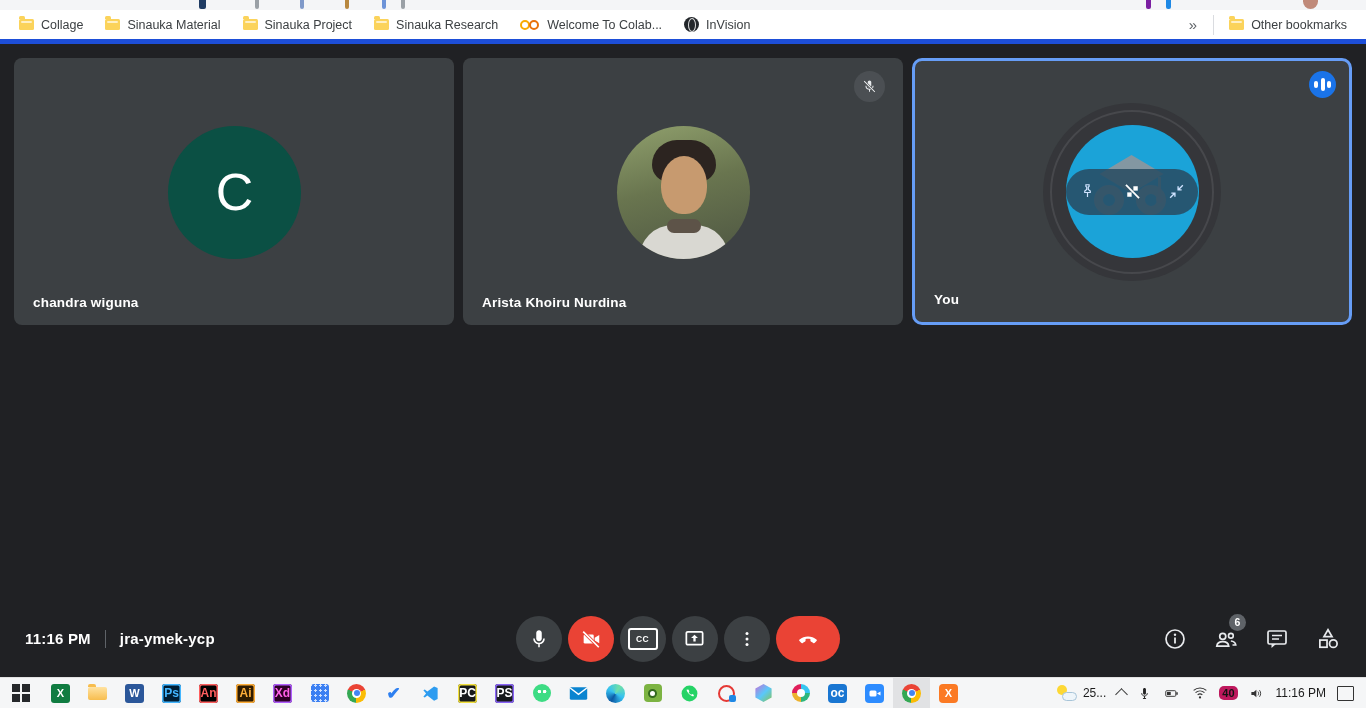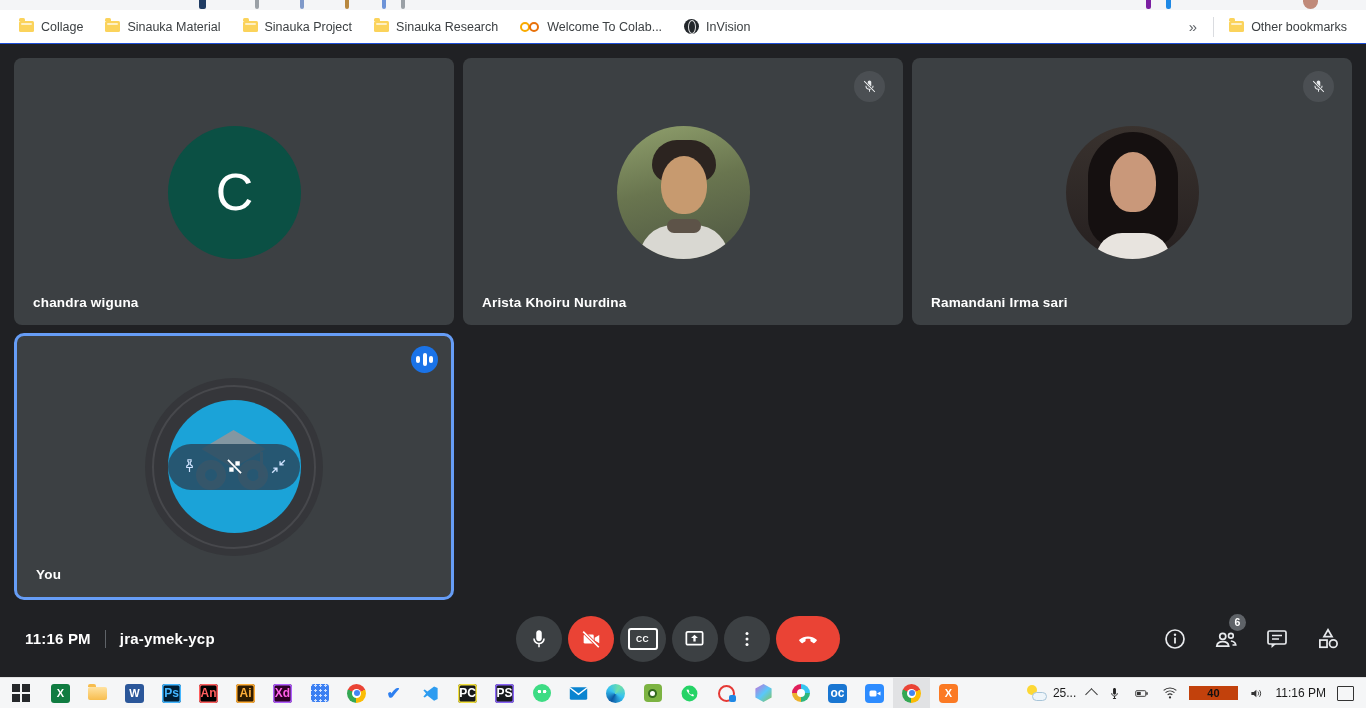--- a/index.html
+++ b/index.html
@@ -6,21 +6,21 @@
     font-family:"Liberation Sans",sans-serif;overflow:hidden}
   .screen{width:1366px;height:708px;display:flex;flex-direction:column}
 
   
   .topstrip{height:10px;background:#f4f5f7;position:relative;flex:0 0 auto}
   .frag{position:absolute;top:0;height:9px;border-radius:0 0 2px 2px}
   .frag.avatarfrag{width:15px;height:9px;border-radius:0 0 8px 8px}
 
   
   .bookbar{height:34px;background:#ffffff;display:flex;align-items:center;
-    padding:0 8px;flex:0 0 auto;border-bottom:1px solid #1d4ed8;box-sizing:border-box}
+    padding:0 8px;flex:0 0 auto;border-bottom:5px solid #1d4ed8;box-sizing:border-box}
   .bm{display:flex;align-items:center;gap:7px;padding:0 11px;height:26px;border-radius:13px;
     color:#3c4043;font-size:12.5px;white-space:nowrap;cursor:pointer}
   .bm-label{line-height:26px}
   .ic-folder{width:15px;height:11px;background:#fbd35b;border-radius:1.5px;position:relative;flex:0 0 auto}
   .ic-folder::before{content:"";position:absolute;top:-3px;left:0;width:6px;height:3px;background:#fbd35b;border-radius:1.5px 1.5px 0 0}
   .ic-folder::after{content:"";position:absolute;left:2px;right:2px;top:2px;height:2px;background:rgba(255,255,255,.65);border-radius:1px}
   .ic-colab{width:20px;height:12px;position:relative;flex:0 0 auto}
   .ic-colab::before,.ic-colab::after{content:"";position:absolute;top:1px;width:6px;height:6px;border-radius:50%}
   .ic-colab::before{left:0;border:2.6px solid #f9ab00}
   .ic-colab::after{right:1px;border:2.6px solid #e8710a}
@@ -152,21 +152,21 @@
   .slk{width:18px;height:18px;border-radius:50%;position:relative;
     background:conic-gradient(#36c5f0 0 25%,#2eb67d 0 50%,#ecb22e 0 75%,#e01e5a 0 100%)}
   .slk::after{content:"";position:absolute;inset:5px;border-radius:50%;background:#fff}
   .vc{width:19px;height:19px;border-radius:4px;background:#2d8cff;display:flex;align-items:center;justify-content:center}
   .tray{margin-left:auto;display:flex;align-items:center;gap:11px;padding:0 12px;font-size:12px;color:#1b1b1b}
   .wx{display:flex;align-items:center;gap:6px;cursor:pointer}
   .suncloud{position:relative;width:21px;height:16px}
   .suncloud .sun{position:absolute;top:0;left:1px;width:10px;height:10px;border-radius:50%;background:#fdd835}
   .suncloud .cloud{position:absolute;bottom:0;right:0;width:15px;height:9px;border-radius:6px;background:#eef5fa;border:1px solid #a7c4d8;box-sizing:border-box}
   .chup{width:8px;height:8px;border-left:1.8px solid #3a3a3a;border-top:1.8px solid #3a3a3a;transform:rotate(45deg);margin-top:3px;cursor:pointer}
-  .pct{background:#c2410c;color:#111;font-weight:700;font-size:11px;padding:1px 18px;border-radius:0;cursor:pointer}
+  .pct{background:#be185d;color:#111;font-weight:700;font-size:11px;padding:1px 3px;border-radius:5px;cursor:pointer}
   .ac{width:15px;height:13px;border:1.6px solid #333;border-radius:1px;position:relative;cursor:pointer}
   .traytime{cursor:pointer}
 </style>
 </head>
 <body>
 
 <div class="screen">
 
   <div class="topstrip">
     <div class="frag" style="left:199px;width:7px;background:#1f3b63"></div>
@@ -236,36 +236,20 @@
               <path fill="none" stroke="#e8eaed" stroke-width="1.5" d="M7 11c0 2.8 2.2 5 5 5s5-2.2 5-5M12 16v3.5"></path>
               <line x1="4.5" y1="4.5" x2="19.5" y2="19.5" stroke="#3c4043" stroke-width="3.2"></line>
               <line x1="4.5" y1="4.5" x2="19.5" y2="19.5" stroke="#e8eaed" stroke-width="1.6"></line>
             </svg>
         </div>
         <div class="tname">Arista Khoiru Nurdina</div>
       </div>
 
 
 
-      <div class="tile">
-        <div class="avatar ph-rama">
-          <div class="ph hair"></div>
-          <div class="ph face"></div>
-          <div class="ph shirt"></div>
-        </div>
-        <div class="mutebadge">
-          <svg width="17" height="17" viewBox="0 0 24 24">
-              <path fill="#e8eaed" d="M12 13.5c1.4 0 2.5-1.1 2.5-2.5V6c0-1.4-1.1-2.5-2.5-2.5S9.5 4.6 9.5 6v5c0 1.4 1.1 2.5 2.5 2.5z"></path>
-              <path fill="none" stroke="#e8eaed" stroke-width="1.5" d="M7 11c0 2.8 2.2 5 5 5s5-2.2 5-5M12 16v3.5"></path>
-              <line x1="4.5" y1="4.5" x2="19.5" y2="19.5" stroke="#3c4043" stroke-width="3.2"></line>
-              <line x1="4.5" y1="4.5" x2="19.5" y2="19.5" stroke="#e8eaed" stroke-width="1.6"></line>
-            </svg>
-        </div>
-        <div class="tname">Ramandani Irma sari</div>
-      </div>
 
       <div class="tile you">
         <div class="you-outer">
           <div class="you-ring"></div>
           <div class="you-blue">
             <div class="logo-cap"></div>
             <div class="logo-tassel"></div>
             <div class="logo-eye l"></div>
             <div class="logo-eye r"></div>
           </div>

